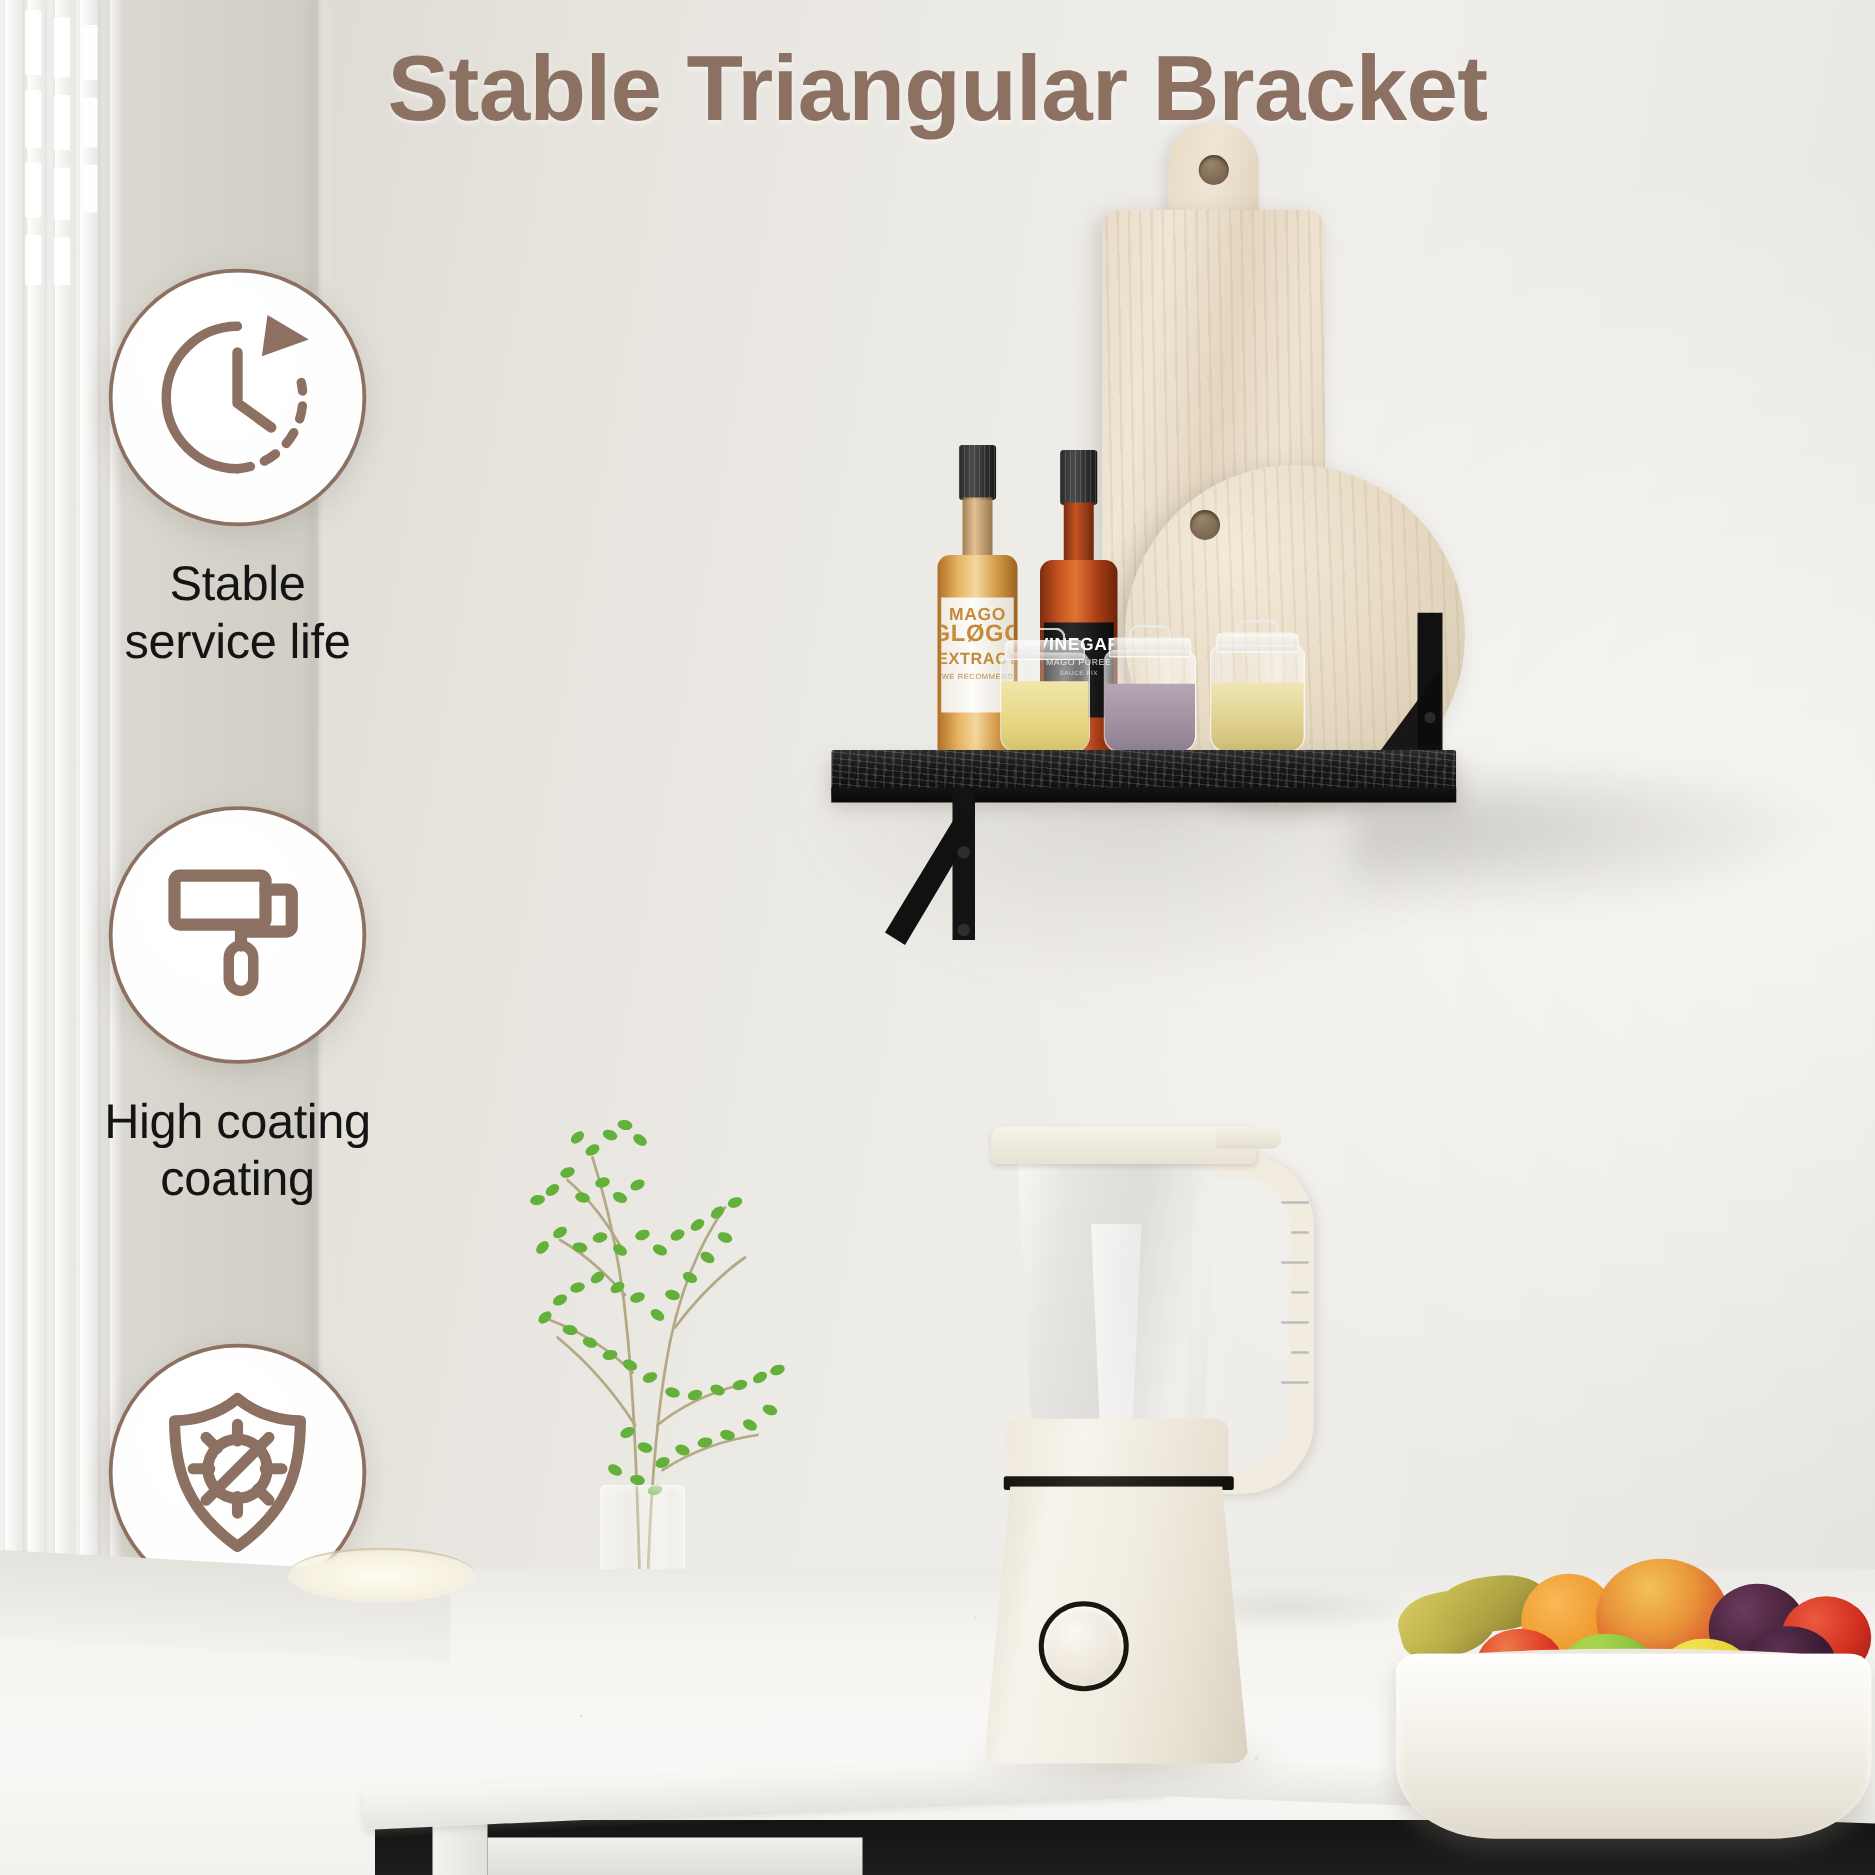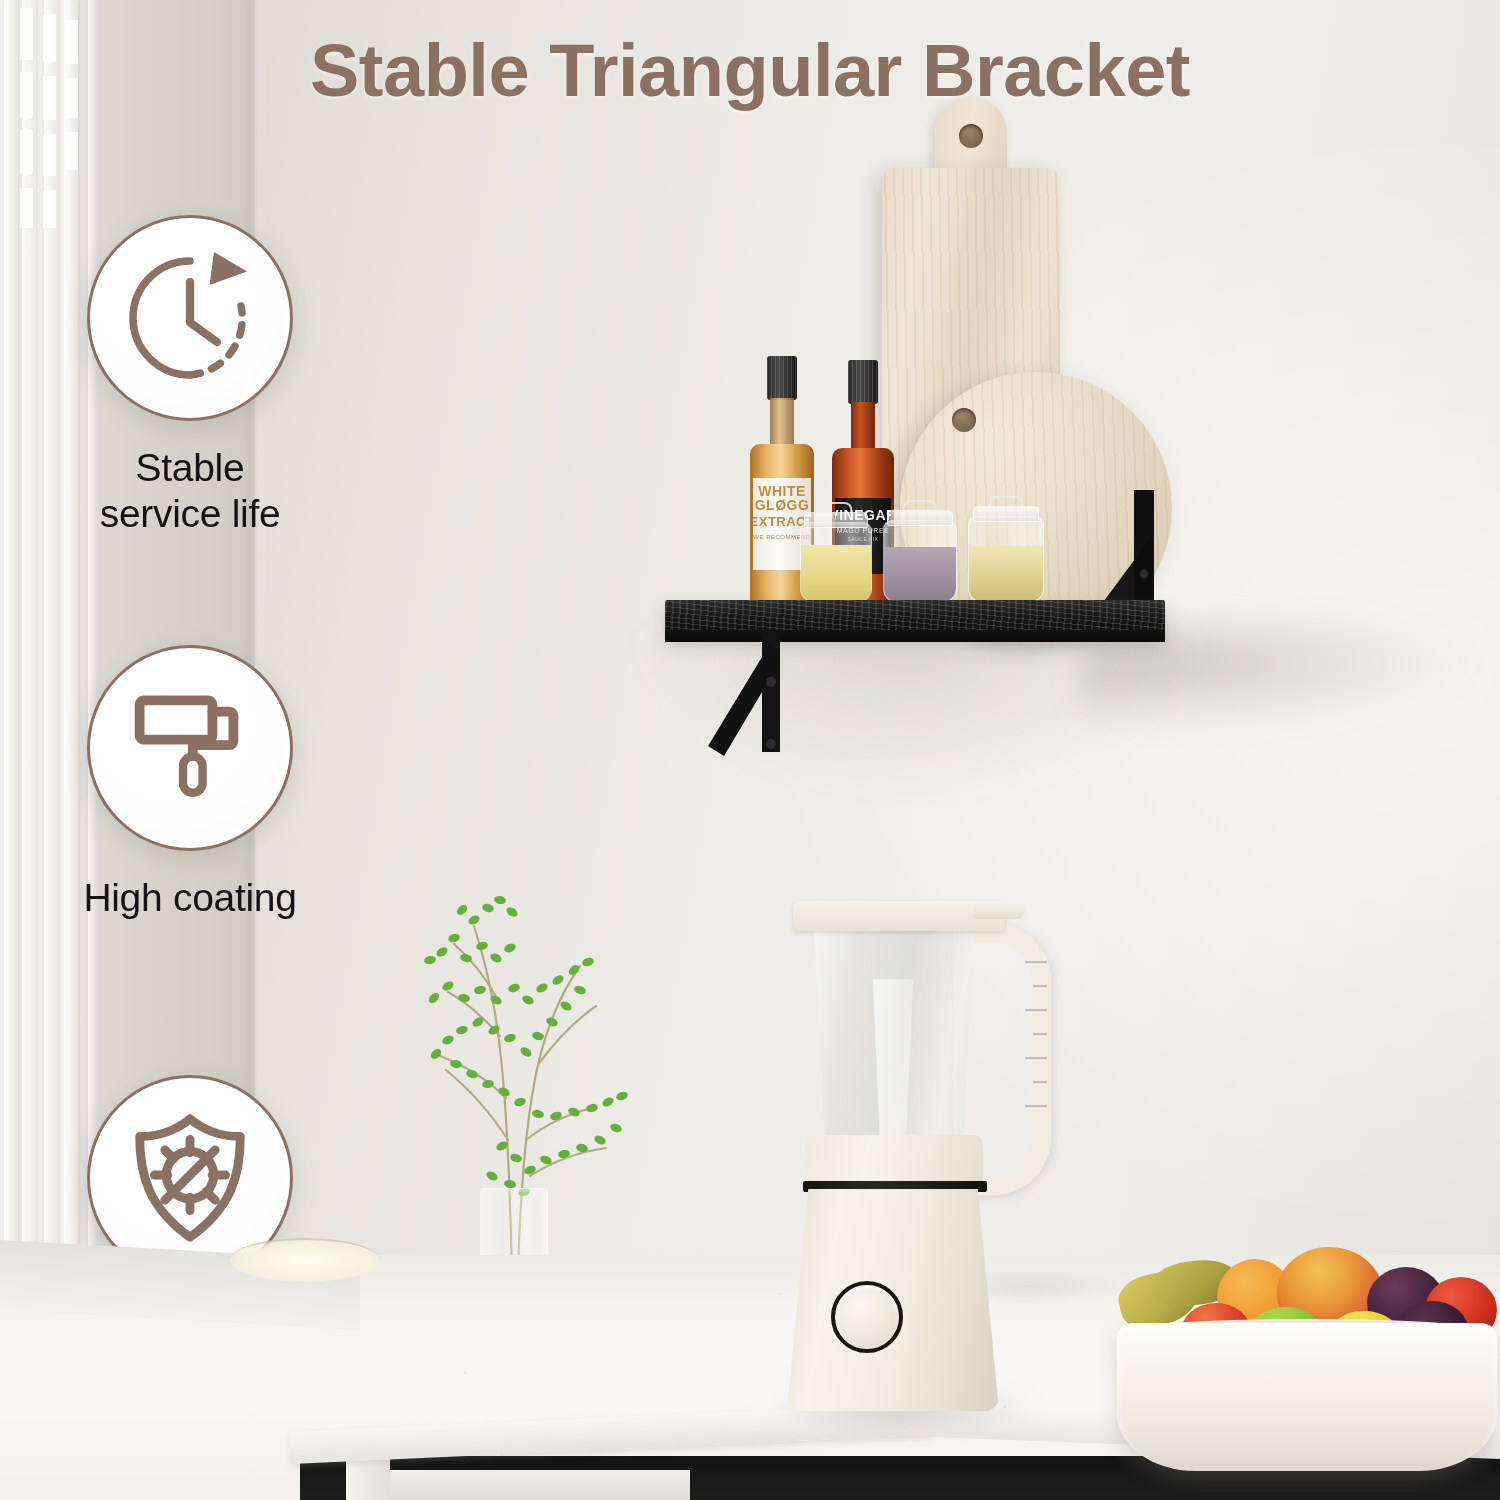--- a/index.html
+++ b/index.html
@@ -378,20 +378,21 @@
         <svg width="140" height="140" viewBox="0 0 100 100" fill="none">
           <rect x="14" y="16" width="52" height="28" rx="3" stroke="#8c7061" stroke-width="7"></rect>
           <path d="M66 24 h12 a3 3 0 0 1 3 3 v18 a3 3 0 0 1 -3 3 h-26" stroke="#8c7061" stroke-width="7" fill="none" stroke-linecap="round" stroke-linejoin="round"></path>
           <path d="M52 48 v8" stroke="#8c7061" stroke-width="7" stroke-linecap="round"></path>
           <rect x="45" y="56" width="14" height="26" rx="7" stroke="#8c7061" stroke-width="6"></rect>
         </svg>
       </span>
     </div>
     <div class="feature-label">
       <div>High coating</div>
+      <div>coating</div>
     </div>
   </div>
 
   <div class="feature" id="feat-2">
     <div class="badge">
       <span>
         <svg width="148" height="148" viewBox="0 0 100 100" fill="none">
           <path d="M50 10 C38 20 24 22 16 22 C16 48 22 70 50 90 C78 70 84 48 84 22 C76 22 62 20 50 10 Z" stroke="#8c7061" stroke-width="6" stroke-linejoin="round" fill="none"></path>
           <circle cx="50" cy="48" r="16" stroke="#8c7061" stroke-width="6" fill="none"></circle>
           <g stroke="#8c7061" stroke-width="6" stroke-linecap="round">
@@ -431,22 +432,22 @@
         <path d="M104 46 L104 138 L36 138 Z" fill="#0d0d0d" opacity="0.95"></path>
         <circle cx="96" cy="84" r="4.5" fill="#2a2a2a"></circle>
       </svg>
     </div>
 
     <div class="bottle" style="left:90px;top:196px;width:64px;height:250px">
       <div class="bottle-cap"></div>
       <div class="bottle-neck"></div>
       <div class="bottle-body" style="height:162px;background:linear-gradient(90deg,#b06f26 0%,#e8b463 26%,#f3d79c 48%,#d39a46 74%,#9c6220 100%)"></div>
       <div class="bottle-label lbl-white" style="top:122px;height:92px">
-        <div class="lbl-line" style="font-size:14px;color:#c58a3a">WHITE</div>
-        <div class="lbl-line" style="font-size:14px;color:#c58a3a;margin-top:0">GLØGG</div>
+        <div class="lbl-line" style="font-size:14px;color:#c58a3a">MAGO</div>
+        <div class="lbl-line" style="font-size:19px;color:#c58a3a;margin-top:0">GLØGG</div>
         <div class="lbl-line" style="font-size:13px;color:#c58a3a;margin-top:3px">EXTRACT</div>
         <div class="lbl-line" style="font-size:6px;color:#bb8a4a;margin-top:6px;font-weight:400">WE RECOMMEND</div>
       </div>
     </div>
 
     <div class="bottle" style="left:172px;top:200px;width:62px;height:250px">
       <div class="bottle-cap"></div>
       <div class="bottle-neck" style="background:linear-gradient(90deg,#7a2c12,#c4531f 40%,#6e2810)"></div>
       <div class="bottle-body" style="height:160px;background:linear-gradient(90deg,#7d2c10 0%,#c4531f 24%,#e07434 46%,#a83d16 74%,#6d2409 100%)"></div>
       <div class="bottle-label lbl-black" style="top:138px;height:76px">

